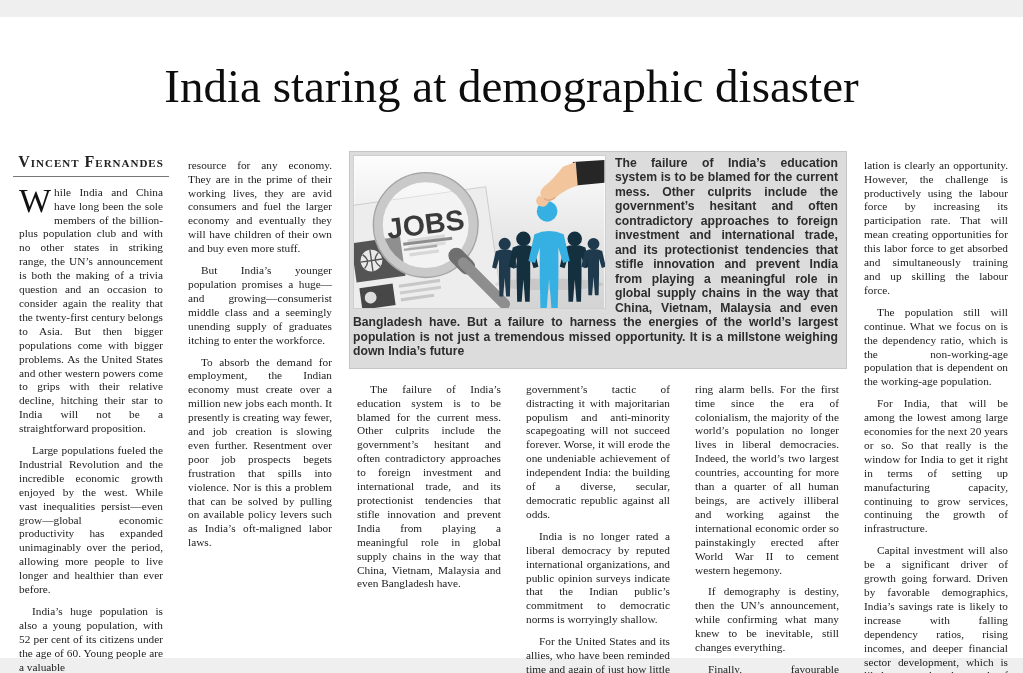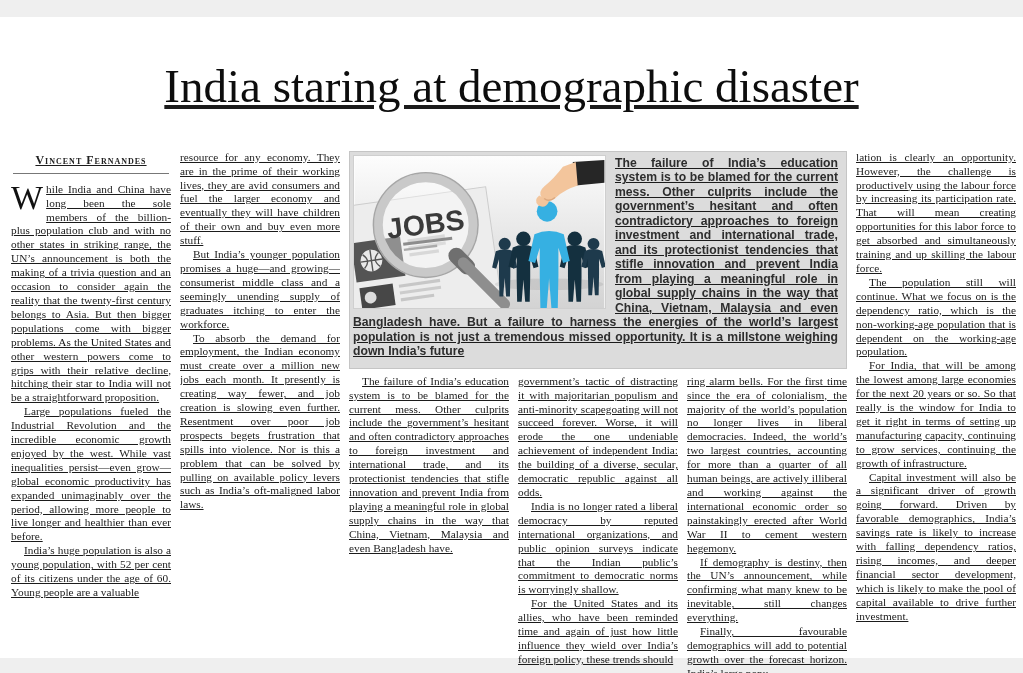--- a/index.html
+++ b/index.html
@@ -5,50 +5,49 @@
   html,body{margin:0;padding:0;}
   body{
     width:1023px;height:673px;position:relative;overflow:hidden;
     background:#efefef;
     font-family:"Liberation Serif", serif;
     color:#1b1b1b;
   }
   .sheet{
     position:absolute;top:17px;left:0;width:1023px;height:641px;
     background:#ffffff;
-    text-decoration:underline;
   }
   .headline{
     text-align:center;
     font-size:47px;line-height:1.08;
     color:#0d0d0d;
     padding-top:13px;
     font-weight:400;
     letter-spacing:0px;
   }
   .content{
     display:flex;gap:9px;
     padding:7px 11px 0 11px;
     box-sizing:border-box;
   }
   .col{flex:0 0 160px;width:160px;height:545px;overflow:hidden;}
   .mid{flex:0 0 498px;width:498px;}
   .byline{
     text-align:center;
     font-variant:small-caps;
     font-weight:600;
-    font-size:12px;
+    font-size:16px;
     letter-spacing:1px;
     color:#222;
     border-bottom:1.5px solid #777;
     padding-bottom:5px;
     margin:2px 2px 9px 2px;
   }
   p.para{
-    margin:0;
+    margin:8px;
     font-size:11.3px;
     line-height:13.9px;
     text-align:justify;
     hyphens:auto;
     -webkit-hyphens:auto;
   }
   p.indent{text-indent:13px;}
   .dropcap{
     float:left;
     font-size:34px;

